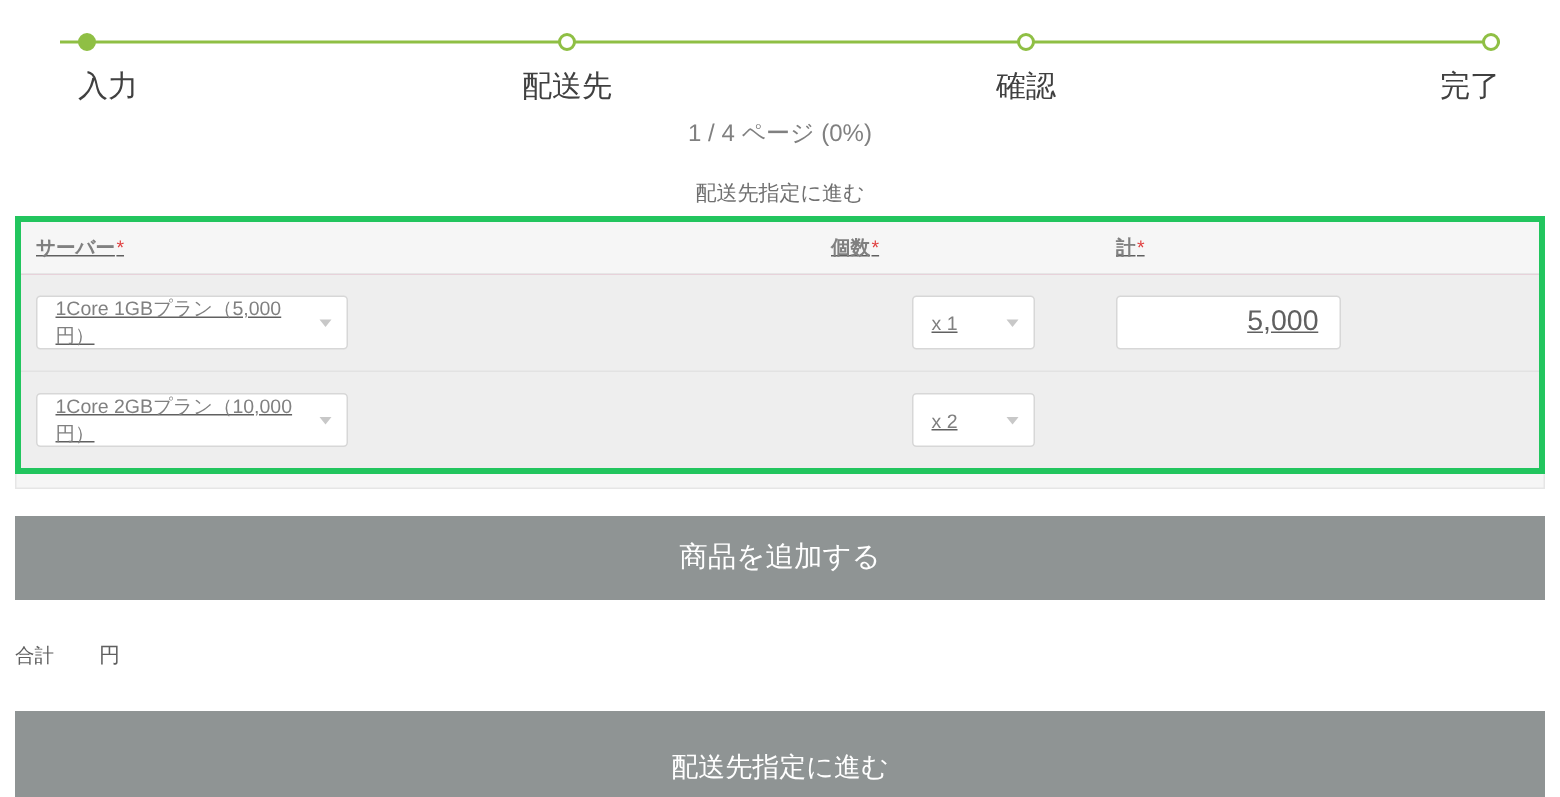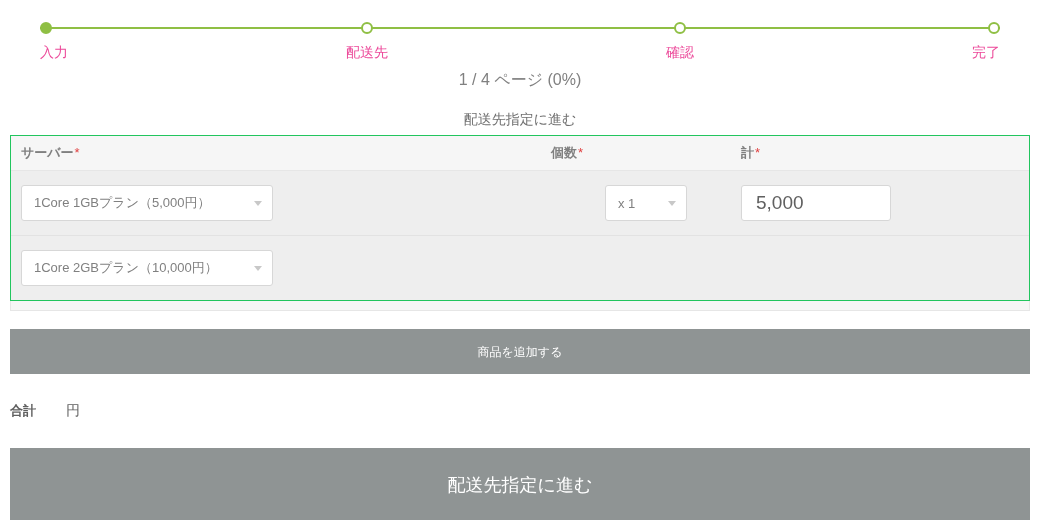--- a/index.html
+++ b/index.html
@@ -22,22 +22,23 @@
   }
   .progress-steps {
     display: flex;
     justify-content: space-between;
     position: relative;
   }
   .step {
     display: flex;
     flex-direction: column;
     align-items: center;
-    font-size: 14px;
-    color: #ec4899;
+    font-size: 20px;
+    color: #404040;
+    margin-left: 12px;
   }
   .step .dot {
     width: 12px; height: 12px;
     border-radius: 50%;
     background: #fff;
     border: 2px solid #8fbf44;
     margin-bottom: 10px;
   }
   .step.done .dot { background: #8fbf44; }
   .step:first-child { align-items: flex-start; }
@@ -52,22 +53,23 @@
 
   .section-title {
     text-align: center;
     font-size: 14px;
     color: #707070;
     margin-bottom: 6px;
   }
 
   
   .tbl {
-    border: 1px solid #22c55e;
+    border: 4px solid #22c55e;
     background: #be185d;
+    text-decoration: underline;
   }
   .tbl-header {
     display: flex;
     background: #f6f6f6;
     border-bottom: 1px solid #e6e6e6;
     font-size: 13px;
     color: #808080;
     font-weight: bold;
   }
   .tbl-header > div { padding: 8px 10px; }
@@ -91,77 +93,78 @@
     justify-content: space-between;
     background: #fff;
     border: 1px solid #d7d7d7;
     border-radius: 3px;
     height: 36px;
     padding: 0 10px 0 12px;
     font-size: 13px;
     color: #808080;
     cursor: pointer;
   }
-  .select.server { width: 252px; }
+  .select.server { width: 208px; }
   .select.qty    { width: 82px; margin: 0 auto; align-items: center; }
   .select .chev {
     width: 0; height: 0;
     border-left: 4px solid transparent;
     border-right: 4px solid transparent;
     border-top: 5px solid #c8c8c8;
     margin-left: 8px;
   }
 
   .col-sub-cell { flex: 1; display: flex; justify-content: flex-start; }
   .num-input {
     width: 150px;
     height: 36px;
     border: 1px solid #d7d7d7;
     border-radius: 3px;
     background: #fff;
+    text-align: right;
     padding: 16px 14px;
     font-size: 19px;
     color: #606060;
     font-family: inherit;
   }
 
   .gap-strip {
     height: 10px;
     background: #f6f6f6;
     border: 1px solid #e6e6e6;
     border-top: none;
     margin-bottom: 18px;
   }
 
   .btn-gray {
     display: block;
     width: 100%;
-    height: 45px;
+    height: 56px;
     line-height: 44px;
     text-align: center;
     background: #8f9494;
     color: #fff;
-    font-size: 12px;
+    font-size: 19px;
     border: none;
     cursor: pointer;
   }
   .btn-gray.large {
     height: 72px;
     line-height: 72px;
     font-size: 18px;
   }
 
   .total-row {
     display: flex;
     align-items: center;
     margin: 28px 0 28px 0;
     font-size: 13px;
     color: #606060;
   }
-  .total-row .lbl { font-weight: bold; margin-right: 18px; }
+  .total-row .lbl { font-weight: normal; margin-right: 18px; }
   .total-row .num-input { width: 256px; font-size: 22px; }
   .total-row .unit { margin-left: 12px; font-size: 14px; }
 </style>
 </head>
 <body>
 
 <div class="progress-wrap">
   <div class="progress-line"></div>
   <div class="progress-steps">
     <div class="step done">
@@ -218,20 +221,26 @@
     </div>
   </div>
 
   <div class="tbl-row">
     <div class="col-server">
       <div class="select server">
         <span>1Core 2GBプラン（10,000円）</span>
         <span class="chev"></span>
       </div>
     </div>
+    <div class="col-qty">
+      <div class="select qty">
+        <span>x 2</span>
+        <span class="chev"></span>
+      </div>
+    </div>
   </div>
 </div>
 <div class="gap-strip"></div>
 
 <button class="btn-gray">商品を追加する</button>
 
 <div class="total-row">
   <span class="lbl">合計</span>
   <span class="unit">円</span>
 </div>

